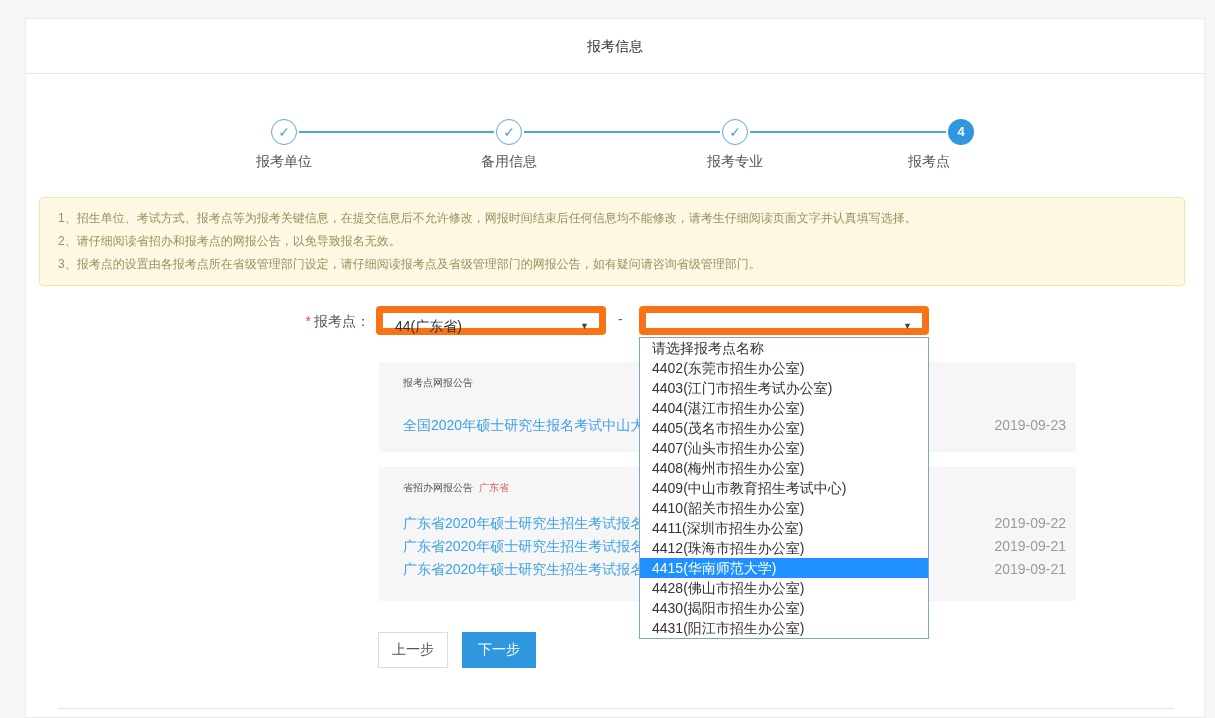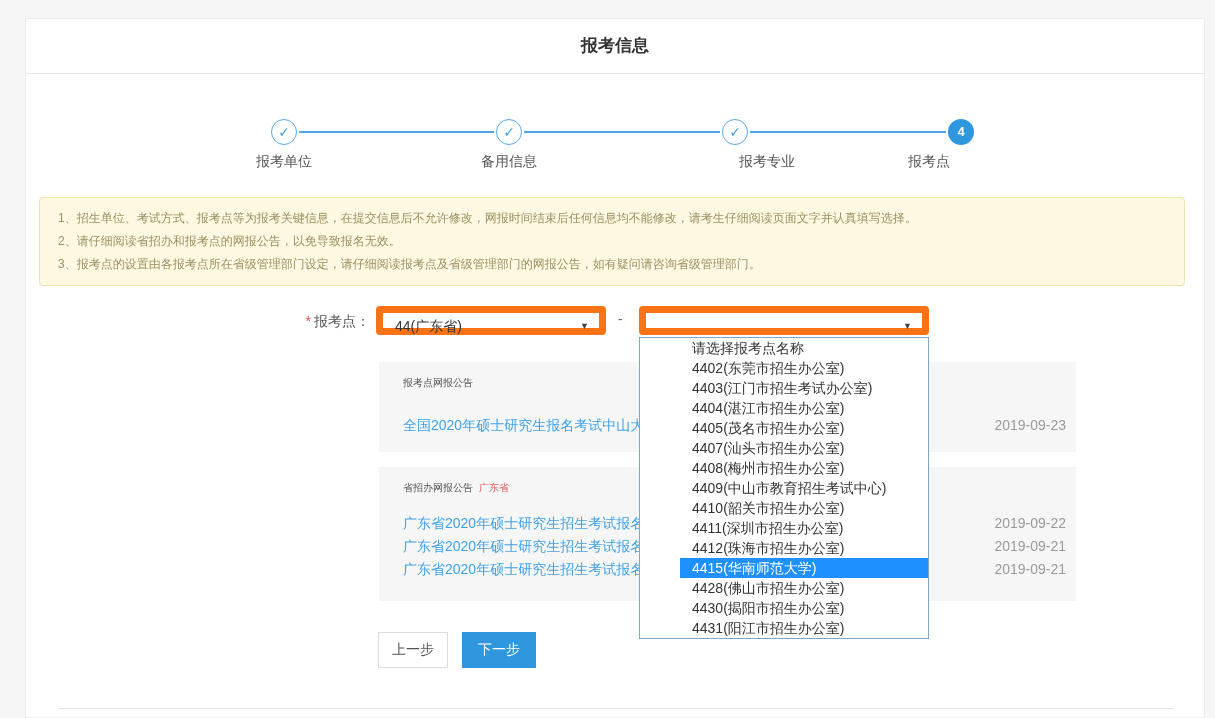--- a/index.html
+++ b/index.html
@@ -8,21 +8,21 @@
     position:relative;
     background:#f6f6f7;
     font-family:"Liberation Sans", sans-serif;
     overflow:hidden;
   }
   .card {
     position:absolute; left:25px; top:18px; width:1180px; height:700px;
     background:#ffffff; border:1px solid #ececec;
   }
   .card-header { height:55px; border-bottom:1px solid #e6e6e6; }
-  .page-title { text-align:center; line-height:54px; font-size:17px; color:#333;font-weight:bold; }
+  .page-title { text-align:center; line-height:54px; font-size:14px; color:#333; }
 
   
   .steps { position:absolute; left:0; top:100px; width:100%; height:70px; }
   .step-circle {
     position:absolute; width:26px; height:26px; border-radius:50%;
     text-align:center;
   }
   .step-circle.done { background:#fff; border:1px solid #57a9e8; color:#3f9fe0; line-height:24px; font-size:14px; }
   .step-circle.current { background:#2e97de; color:#fff; line-height:26px; font-size:13px; font-weight:bold; }
   .step-line { position:absolute; top:12px; height:2px; background:#4da5e8; }
@@ -45,21 +45,21 @@
   }
   .select-1 { left:350px; width:230px; }
   .select-2 { left:613px; width:290px; }
   .select-value { position:absolute; left:12px; top:0; line-height:27px; font-size:14px; color:#333; white-space:nowrap; }
   .select-arrow { position:absolute; right:10px; top:0; line-height:27px; font-size:9px; color:#444; }
   .dash { position:absolute; left:592px; top:292px; font-size:14px; color:#666; }
 
   
   .dropdown {
     position:absolute; left:613px; top:318px; width:290px;
-    background:#fff; border:1px solid #7da7c8; z-index:10;padding-left:40px;
+    background:#fff; border:1px solid #7da7c8; z-index:10;
   }
   .option {
     height:20px; line-height:20px; padding-left:12px;
     font-size:14px; color:#333; white-space:nowrap; overflow:hidden; cursor:pointer;
   }
   .option.selected { background:#1e90ff; color:#fff; }
 
   
   .announce {
     position:absolute; left:353px; width:697px; background:#f6f6f6;
@@ -104,21 +104,21 @@
     </div>
     <div class="step-circle done" style="left:696px; top:0;">
       <span>✓</span>
     </div>
     <div class="step-circle current" style="left:922px; top:0;">
       <span>4</span>
     </div>
 
     <div class="step-label" style="left:198px;">报考单位</div>
     <div class="step-label" style="left:423px;">备用信息</div>
-    <div class="step-label" style="left:649px;text-align:right;">报考专业</div>
+    <div class="step-label" style="left:649px;">报考专业</div>
     <div class="step-label" style="left:843px;">报考点</div>
   </div>
 
   <div class="notice">
     <div class="notice-line">1、招生单位、考试方式、报考点等为报考关键信息，在提交信息后不允许修改，网报时间结束后任何信息均不能修改，请考生仔细阅读页面文字并认真填写选择。</div>
     <div class="notice-line">2、请仔细阅读省招办和报考点的网报公告，以免导致报名无效。</div>
     <div class="notice-line">3、报考点的设置由各报考点所在省级管理部门设定，请仔细阅读报考点及省级管理部门的网报公告，如有疑问请咨询省级管理部门。</div>
   </div>
 
   <div class="form-label">

